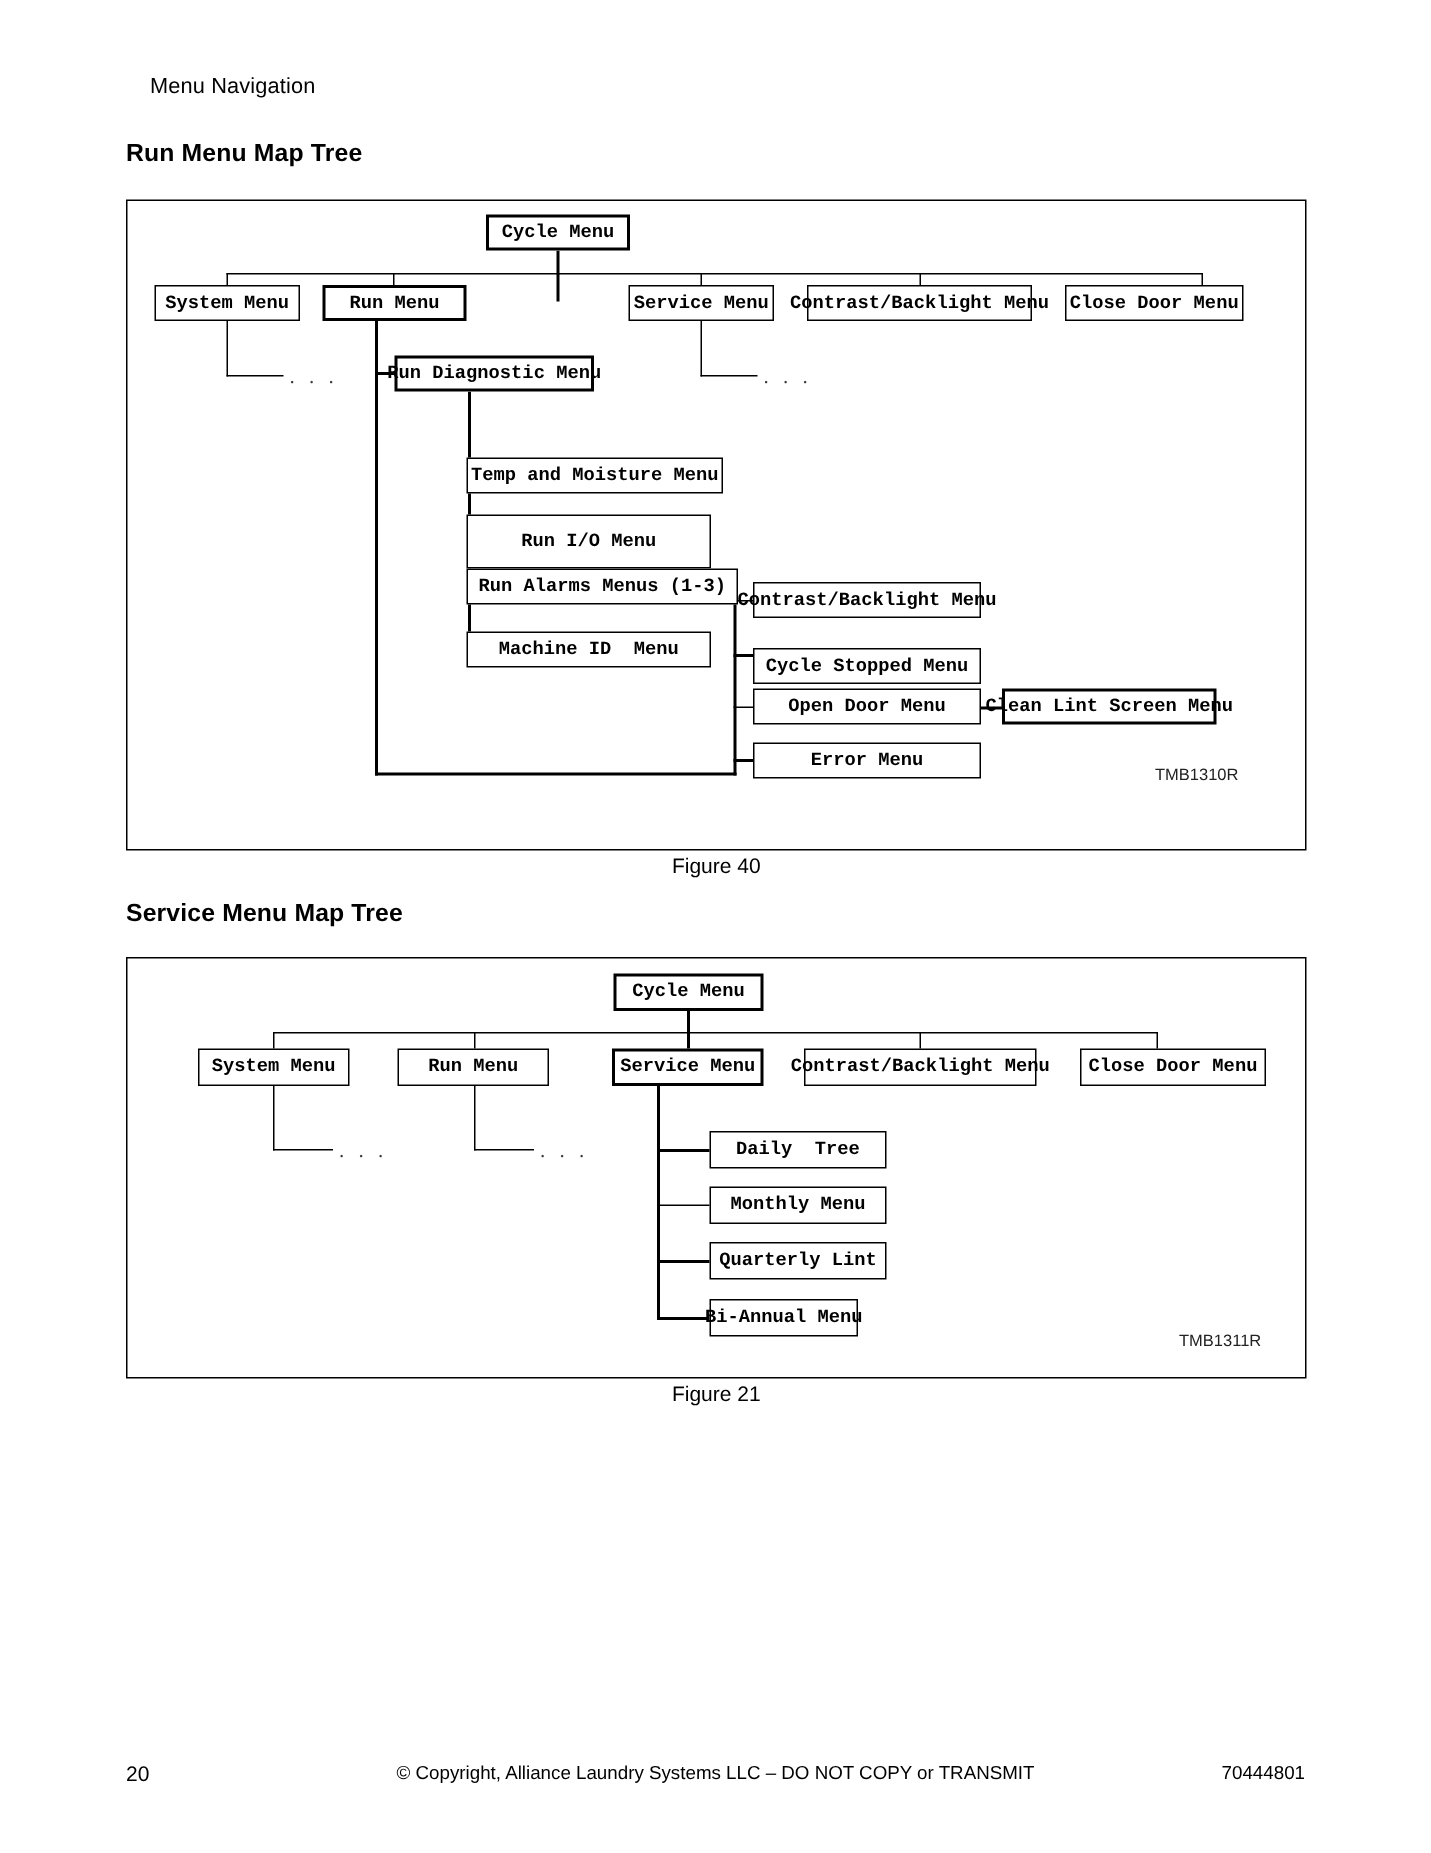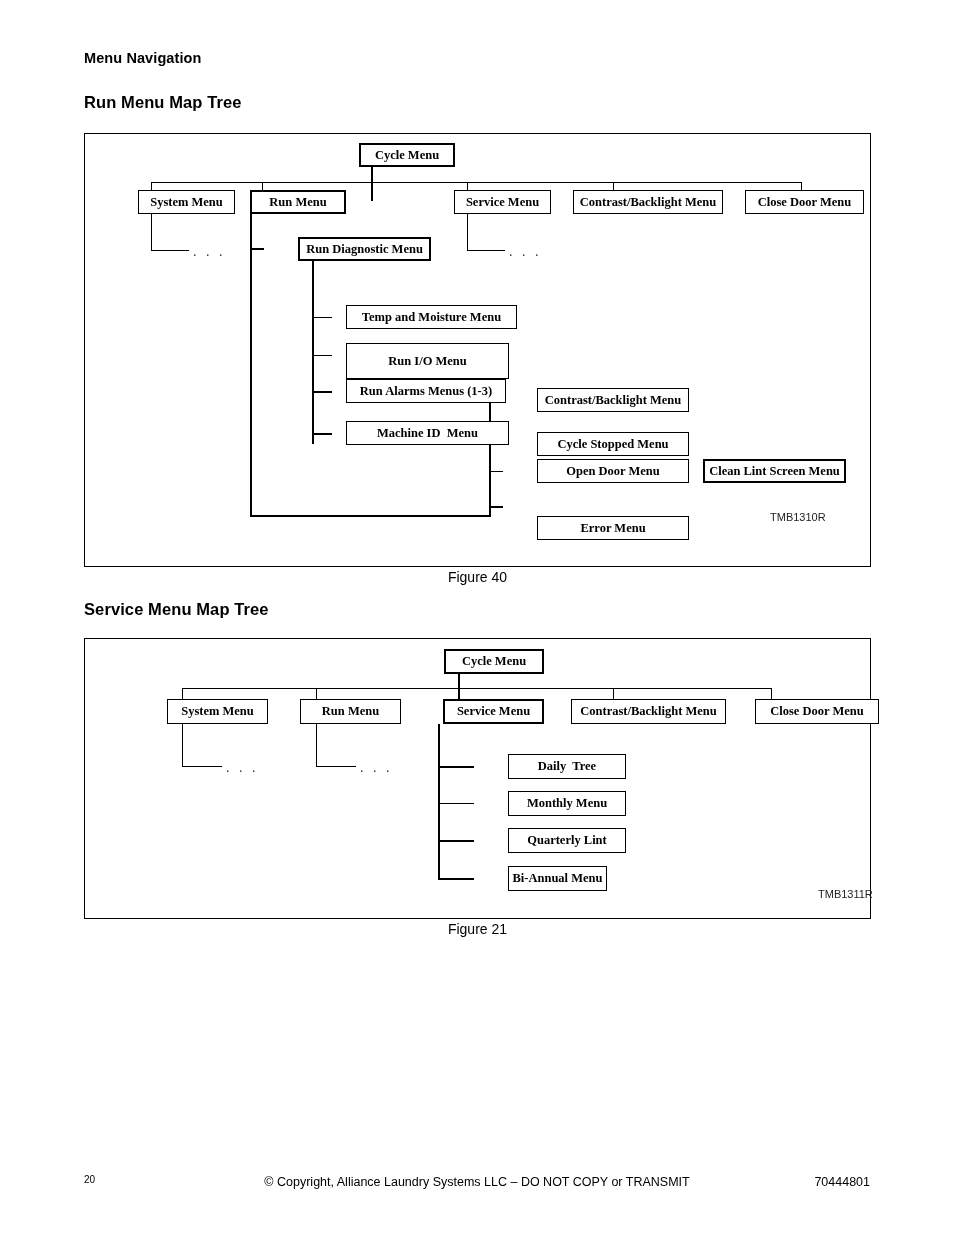--- a/index.html
+++ b/index.html
@@ -13,24 +13,24 @@
     height: 1235px;
     position: relative;
     font-family: "Liberation Sans", sans-serif;
     color: #000000;
     overflow: hidden;
   }
 
   
   .running-head {
     position: absolute;
-    left: 84px;
+    left: 100px;
     top: 50px;
     font-size: 14.5px;
-    font-weight: bold;
+    font-weight: normal;
     letter-spacing: 0.1px;
     text-align: right;
   }
   .section-title {
     position: absolute;
     left: 84px;
     font-size: 16.5px;
     font-weight: bold;
     letter-spacing: 0.1px;
   }
@@ -56,30 +56,29 @@
   }
   #caption-run     { top: 569px; }
   #caption-service { top: 921px; }
 
   
   .node {
     position: absolute;
     box-sizing: border-box;
     border: 1px solid #000000;
     background: #ffffff;
-    font-family: Liberation Serif, serif;
+    font-family: Liberation Mono, monospace;
     font-weight: bold;
     font-size: 12.5px;
     line-height: 1;
     display: flex;
     align-items: center;
     justify-content: center;
     white-space: pre;
     z-index: 3;
-    margin-left: 35px;
   }
   .node.bold { border-width: 2.2px; }
 
   .conn {
     position: absolute;
     background: #000000;
     z-index: 1;
   }
 
   .ellipsis {
@@ -98,21 +97,21 @@
     font-size: 11px;
     color: #222222;
     z-index: 3;
   }
 
   
   .footer-page {
     position: absolute;
     left: 84px;
     top: 1174px;
-    font-size: 10px;
+    font-size: 14px;
   }
   .footer-copy {
     position: absolute;
     left: 0;
     top: 1175px;
     width: 954px;
     text-align: center;
     font-size: 12.5px;
   }
   .footer-doc {
@@ -166,35 +165,35 @@
 
   <div class="conn" style="left:227px; top:127px; width:2px; height:183px;"></div>
 
   <div class="conn" style="left:227px; top:183px; width:20px; height:1px;"></div>
   <div class="conn" style="left:227px; top:221px; width:20px; height:1px;"></div>
   <div class="conn" style="left:227px; top:257px; width:20px; height:2px;"></div>
   <div class="conn" style="left:227px; top:299px; width:20px; height:2px;"></div>
 
   <div class="node" style="left:226px; top:171px; width:171px; height:24px;">Temp and Moisture Menu</div>
   <div class="node" style="left:226px; top:209px; width:163px; height:36px;">Run I/O Menu</div>
-  <div class="node" style="left:226px; top:245px; width:160px; height:24px;">Run Alarms Menus (1-3)</div>
+  <div class="node" style="left:226px; top:245px; width:181px; height:24px;">Run Alarms Menus (1-3)</div>
   <div class="node" style="left:226px; top:287px; width:163px; height:24px;">Machine ID  Menu</div>
 
   <div class="conn" style="left:165px; top:381px; width:241px; height:2px;"></div>
   <div class="conn" style="left:404px; top:253px; width:2px; height:130px;"></div>
 
   <div class="conn" style="left:404px; top:266px; width:14px; height:1px;"></div>
   <div class="conn" style="left:404px; top:302px; width:14px; height:2px;"></div>
   <div class="conn" style="left:404px; top:337px; width:14px; height:1px;"></div>
   <div class="conn" style="left:404px; top:372px; width:14px; height:2px;"></div>
 
   <div class="node" style="left:417px; top:254px; width:152px; height:24px;">Contrast/Backlight Menu</div>
   <div class="node" style="left:417px; top:298px; width:152px; height:24px;">Cycle Stopped Menu</div>
   <div class="node" style="left:417px; top:325px; width:152px; height:24px;">Open Door Menu</div>
-  <div class="node" style="left:417px; top:382px; width:152px; height:24px;">Error Menu</div>
+  <div class="node" style="left:417px; top:361px; width:152px; height:24px;">Error Menu</div>
 
   <div class="conn" style="left:569px; top:337px; width:15px; height:2px;"></div>
   <div class="node bold" style="left:583px; top:325px; width:143px; height:24px;">Clean Lint Screen Menu</div>
 
   <div class="fig-code" style="left:685px; top:377px;">TMB1310R</div>
 </div>
 
 <div class="figure-caption" id="caption-run">Figure 40</div>
 
 <div class="section-title" id="title-service">Service Menu Map Tree</div>
@@ -231,20 +230,20 @@
   <div class="conn" style="left:353px; top:127px; width:36px; height:2px;"></div>
   <div class="conn" style="left:353px; top:164px; width:36px; height:1px;"></div>
   <div class="conn" style="left:353px; top:201px; width:36px; height:2px;"></div>
   <div class="conn" style="left:353px; top:239px; width:36px; height:2px;"></div>
 
   <div class="node" style="left:388px; top:115px; width:118px; height:25px;">Daily  Tree</div>
   <div class="node" style="left:388px; top:152px; width:118px; height:25px;">Monthly Menu</div>
   <div class="node" style="left:388px; top:189px; width:118px; height:25px;">Quarterly Lint</div>
   <div class="node" style="left:388px; top:227px; width:99px; height:25px;">Bi-Annual Menu</div>
 
-  <div class="fig-code" style="left:733px; top:249px;">TMB1311R</div>
+  <div class="fig-code" style="left:701px; top:249px;">TMB1311R</div>
 </div>
 
 <div class="figure-caption" id="caption-service">Figure 21</div>
 
 <div class="footer-page">20</div>
 <div class="footer-copy">© Copyright, Alliance Laundry Systems LLC – DO NOT COPY or TRANSMIT</div>
 <div class="footer-doc">70444801</div>
 
 </body></html>

